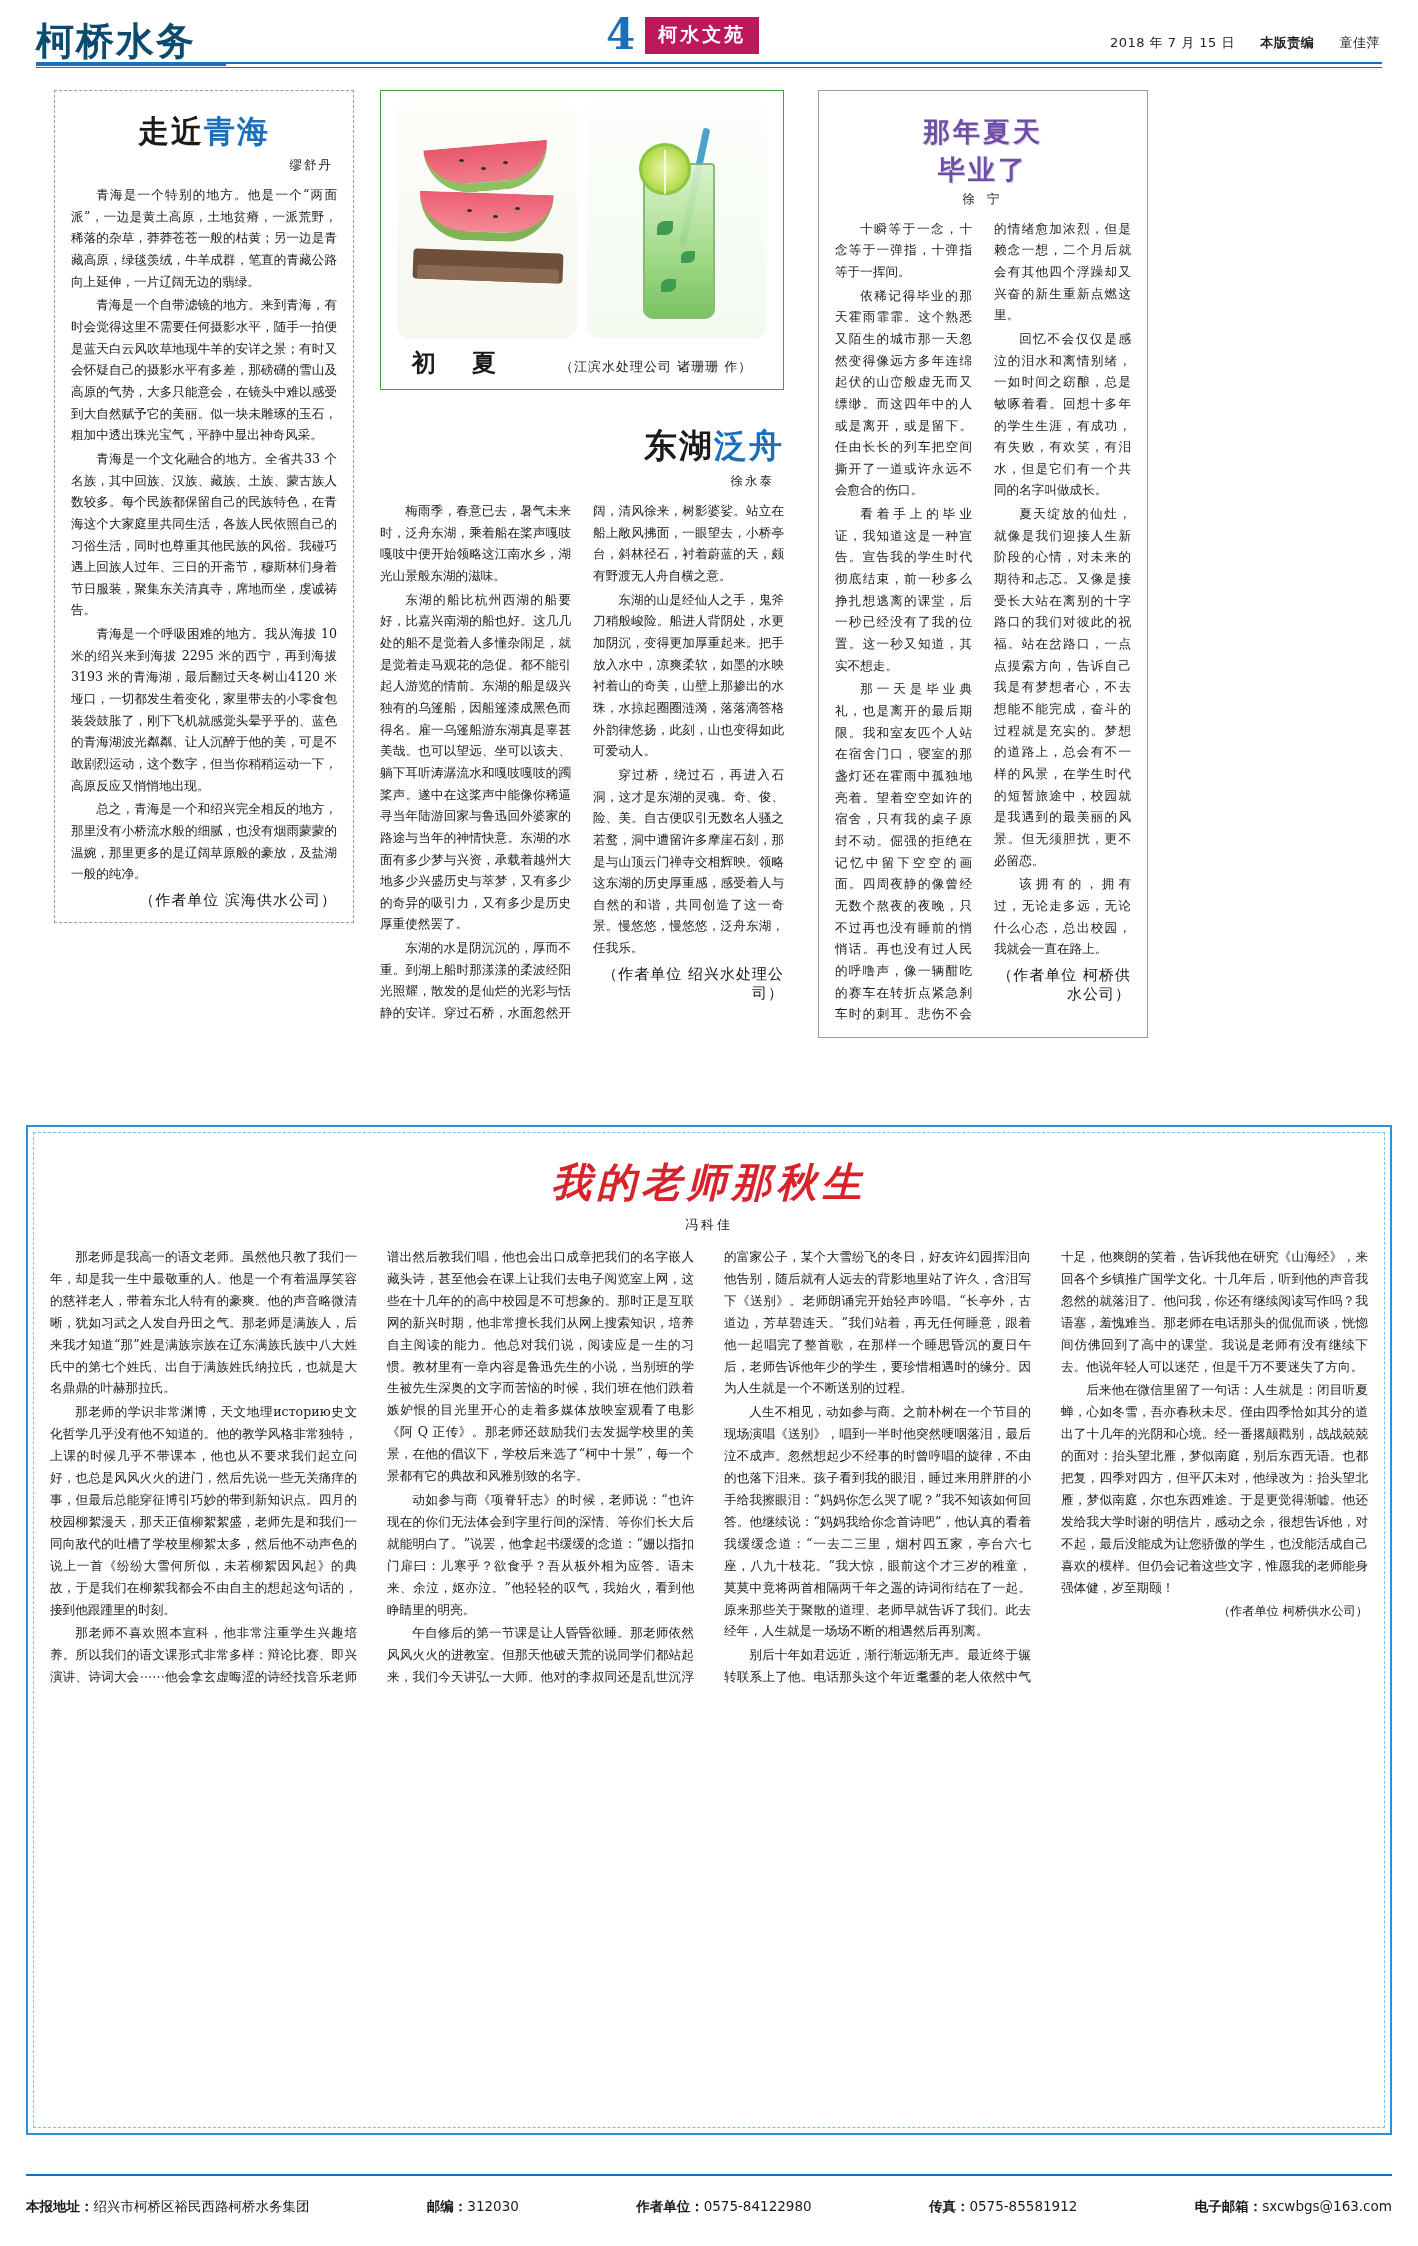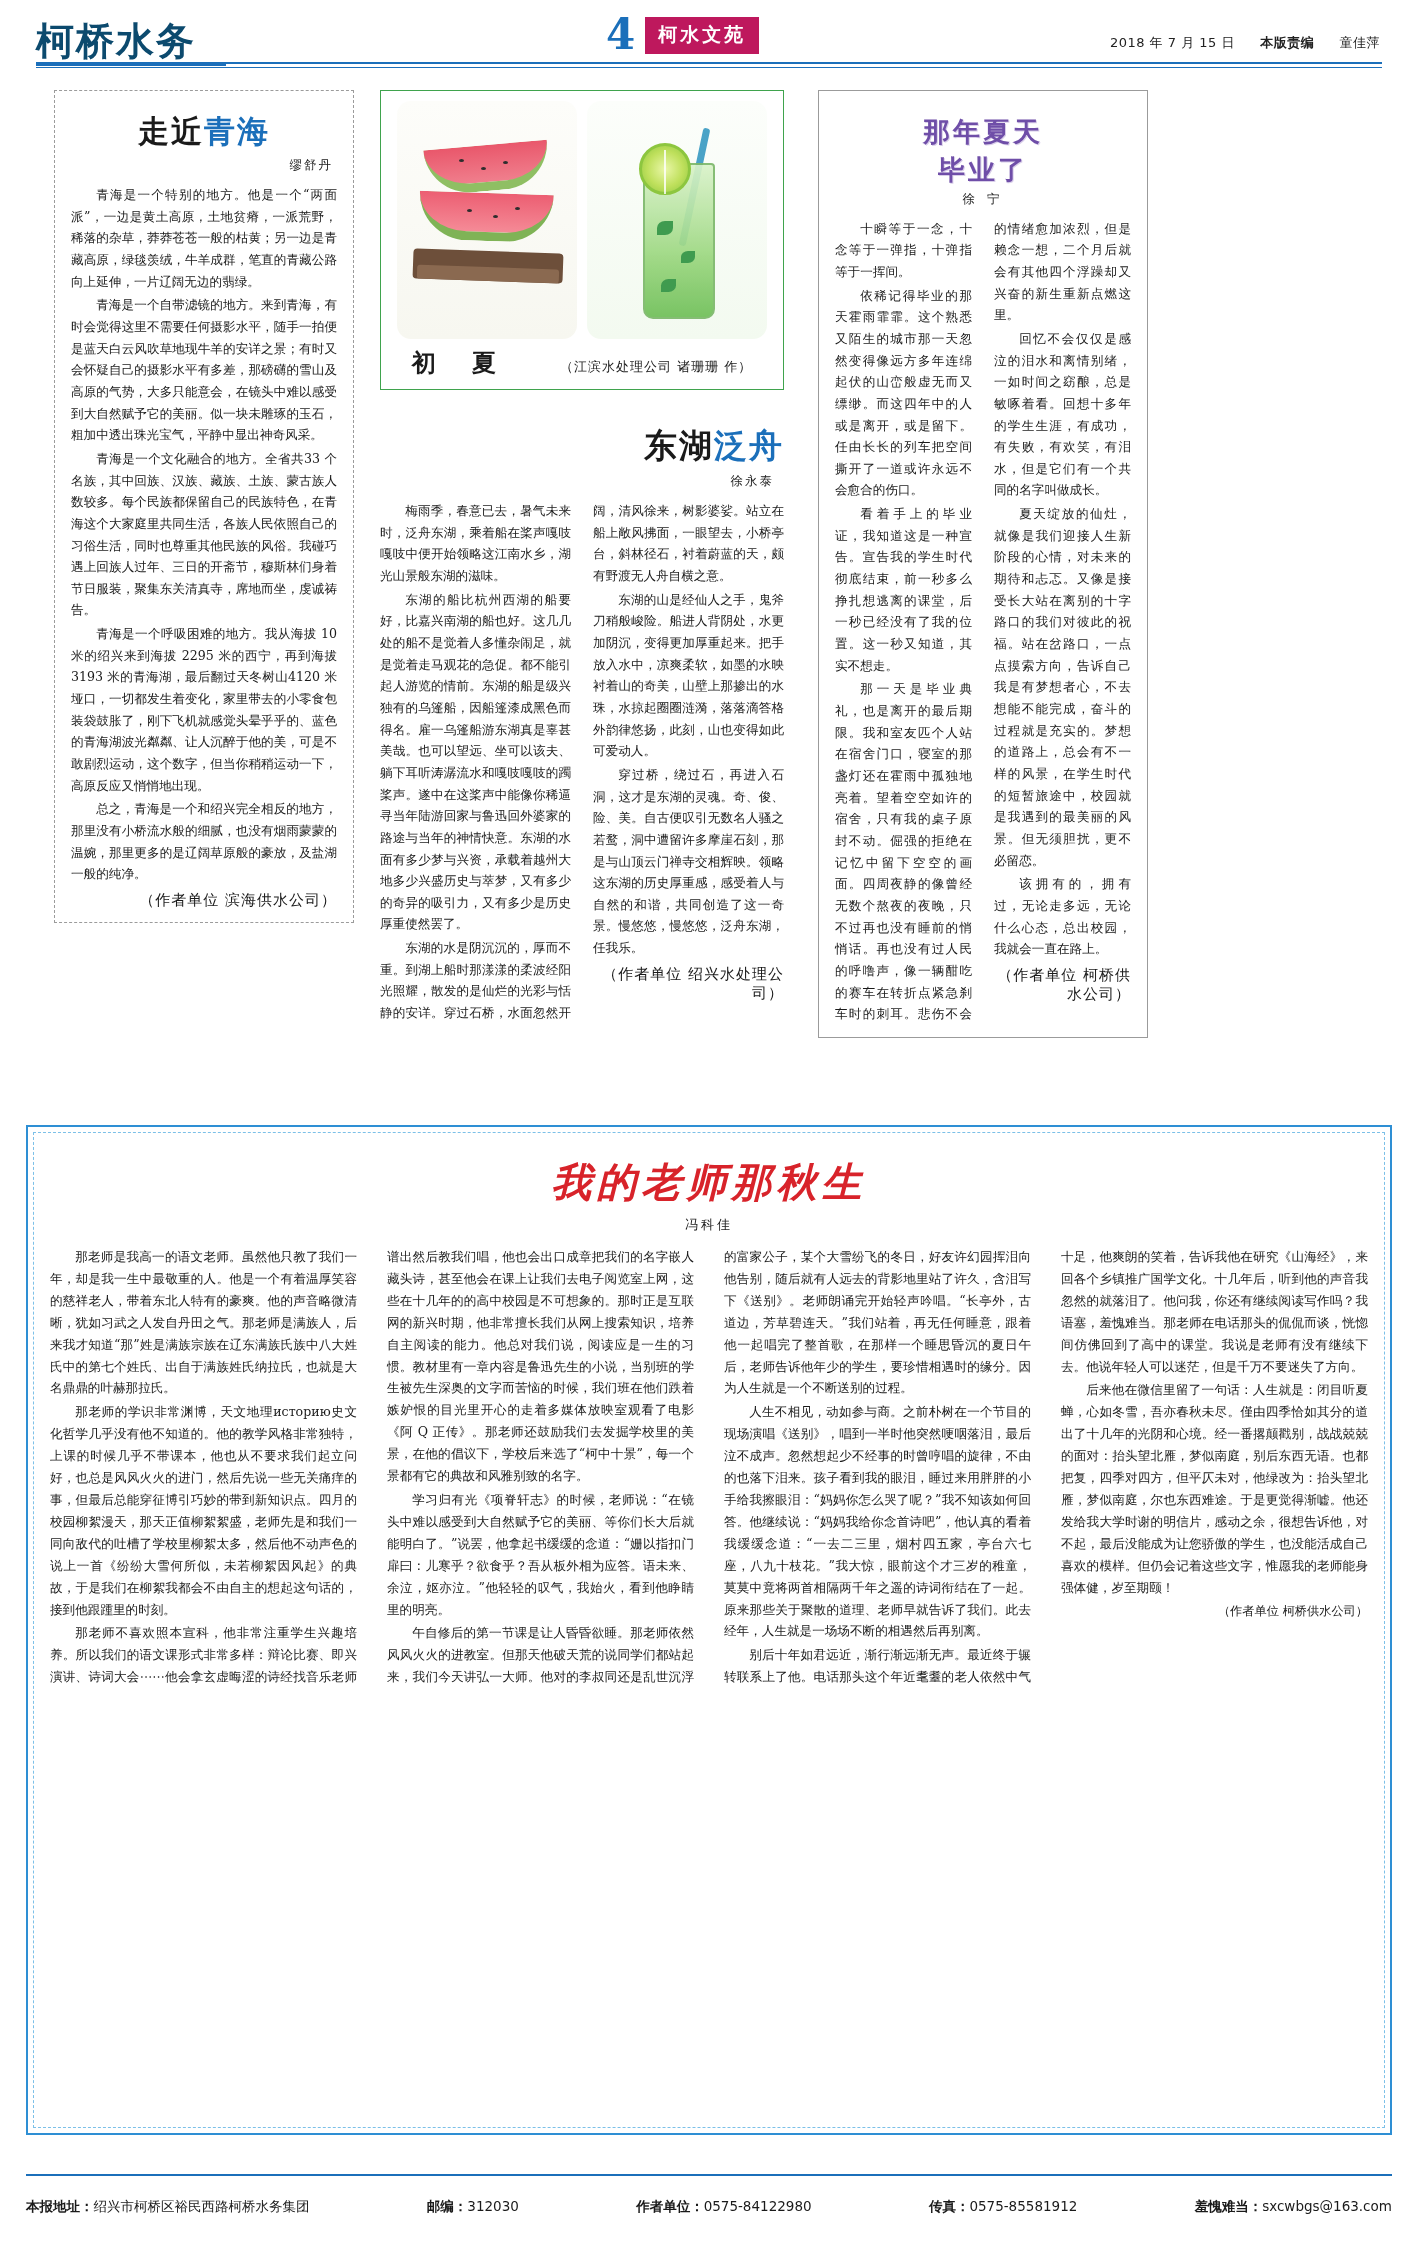--- a/index.html
+++ b/index.html
@@ -272,21 +272,21 @@
     </div>
   </div>
 
   <div class="feature">
     <div class="feat-title">我的老师那秋生</div>
     <div class="feat-by">冯科佳</div>
     <div class="feat-body">
       <p>那老师是我高一的语文老师。虽然他只教了我们一年，却是我一生中最敬重的人。他是一个有着温厚笑容的慈祥老人，带着东北人特有的豪爽。他的声音略微清晰，犹如习武之人发自丹田之气。那老师是满族人，后来我才知道“那”姓是满族宗族在辽东满族氏族中八大姓氏中的第七个姓氏、出自于满族姓氏纳拉氏，也就是大名鼎鼎的叶赫那拉氏。</p>
       <p>那老师的学识非常渊博，天文地理историю史文化哲学几乎没有他不知道的。他的教学风格非常独特，上课的时候几乎不带课本，他也从不要求我们起立问好，也总是风风火火的进门，然后先说一些无关痛痒的事，但最后总能穿征博引巧妙的带到新知识点。四月的校园柳絮漫天，那天正值柳絮絮盛，老师先是和我们一同向敌代的吐槽了学校里柳絮太多，然后他不动声色的说上一首《纷纷大雪何所似，未若柳絮因风起》的典故，于是我们在柳絮我都会不由自主的想起这句话的，接到他跟踵里的时刻。</p>
       <p>那老师不喜欢照本宣科，他非常注重学生兴趣培养。所以我们的语文课形式非常多样：辩论比赛、即兴演讲、诗词大会⋯⋯他会拿玄虚晦涩的诗经找音乐老师谱出然后教我们唱，他也会出口成章把我们的名字嵌人藏头诗，甚至他会在课上让我们去电子阅览室上网，这些在十几年的的高中校园是不可想象的。那时正是互联网的新兴时期，他非常擅长我们从网上搜索知识，培养自主阅读的能力。他总对我们说，阅读应是一生的习惯。教材里有一章内容是鲁迅先生的小说，当别班的学生被先生深奥的文字而苦恼的时候，我们班在他们跌着嫉妒恨的目光里开心的走着多媒体放映室观看了电影《阿 Q 正传》。那老师还鼓励我们去发掘学校里的美景，在他的倡议下，学校后来选了“柯中十景”，每一个景都有它的典故和风雅别致的名字。</p>
-      <p>学习归有光《项脊轩志》的时候，老师说：“在镜头中难以感受到大自然赋予它的美丽、等你们长大后就能明白了。”说罢，他拿起书缓缓的念道：“姗以指扣门扉曰：儿寒乎？欲食乎？吾从板外相为应答。语未来、余泣，妪亦泣。”他轻轻的叹气，我始火，看到他睁睛里的明亮。</p>
+      <p>动如参与商《项脊轩志》的时候，老师说：“也许现在的你们无法体会到字里行间的深情、等你们长大后就能明白了。”说罢，他拿起书缓缓的念道：“姗以指扣门扉曰：儿寒乎？欲食乎？吾从板外相为应答。语未来、余泣，妪亦泣。”他轻轻的叹气，我始火，看到他睁睛里的明亮。</p>
       <p>午自修后的第一节课是让人昏昏欲睡。那老师依然风风火火的进教室。但那天他破天荒的说同学们都站起来，我们今天讲弘一大师。他对的李叔同还是乱世沉浮的富家公子，某个大雪纷飞的冬日，好友许幻园挥泪向他告别，随后就有人远去的背影地里站了许久，含泪写下《送别》。老师朗诵完开始轻声吟唱。“长亭外，古道边，芳草碧连天。”我们站着，再无任何睡意，跟着他一起唱完了整首歌，在那样一个睡思昏沉的夏日午后，老师告诉他年少的学生，要珍惜相遇时的缘分。因为人生就是一个不断送别的过程。</p>
       <p>人生不相见，动如参与商。之前朴树在一个节目的现场演唱《送别》，唱到一半时他突然哽咽落泪，最后泣不成声。忽然想起少不经事的时曾哼唱的旋律，不由的也落下泪来。孩子看到我的眼泪，睡过来用胖胖的小手给我擦眼泪：“妈妈你怎么哭了呢？”我不知该如何回答。他继续说：“妈妈我给你念首诗吧”，他认真的看着我缓缓念道：“一去二三里，烟村四五家，亭台六七座，八九十枝花。”我大惊，眼前这个才三岁的稚童，莫莫中竟将两首相隔两千年之遥的诗词衔结在了一起。原来那些关于聚散的道理、老师早就告诉了我们。此去经年，人生就是一场场不断的相遇然后再别离。</p>
       <p>别后十年如君远近，渐行渐远渐无声。最近终于辗转联系上了他。电话那头这个年近耄耋的老人依然中气十足，他爽朗的笑着，告诉我他在研究《山海经》，来回各个乡镇推广国学文化。十几年后，听到他的声音我忽然的就落泪了。他问我，你还有继续阅读写作吗？我语塞，羞愧难当。那老师在电话那头的侃侃而谈，恍惚间仿佛回到了高中的课堂。我说是老师有没有继续下去。他说年轻人可以迷茫，但是千万不要迷失了方向。</p>
       <p>后来他在微信里留了一句话：人生就是：闭目听夏蝉，心如冬雪，吾亦春秋未尽。僅由四季恰如其分的道出了十几年的光阴和心境。经一番撂颠戳别，战战兢兢的面对：抬头望北雁，梦似南庭，别后东西无语。也都把复，四季对四方，但平仄未对，他绿改为：抬头望北雁，梦似南庭，尔也东西难途。于是更觉得渐嘘。他还发给我大学时谢的明信片，感动之余，很想告诉他，对不起，最后没能成为让您骄傲的学生，也没能活成自己喜欢的模样。但仍会记着这些文字，惟愿我的老师能身强体健，岁至期颐！</p>
       <div class="feat-sign">（作者单位  柯桥供水公司）</div>
     </div>
   </div>
 
   <div class="footer">
     <div>
@@ -295,17 +295,17 @@
     <div>
       <span class="lbl">邮编：</span><span>312030</span>
     </div>
     <div>
       <span class="lbl">作者单位：</span><span>0575-84122980</span>
     </div>
     <div>
       <span class="lbl">传真：</span><span>0575-85581912</span>
     </div>
     <div>
-      <span class="lbl">羞愧难当：</span><span>sxcwbgs@163.com</span>
+      <span class="lbl">电子邮箱：</span><span>sxcwbgs@163.com</span>
     </div>
   </div>
 
 </div>
 
 </body></html>

